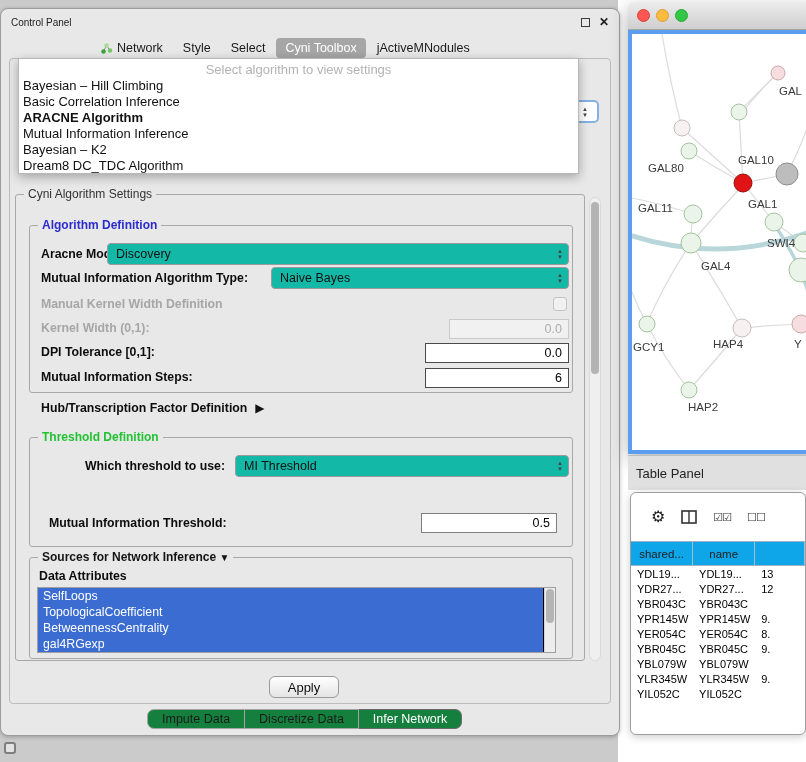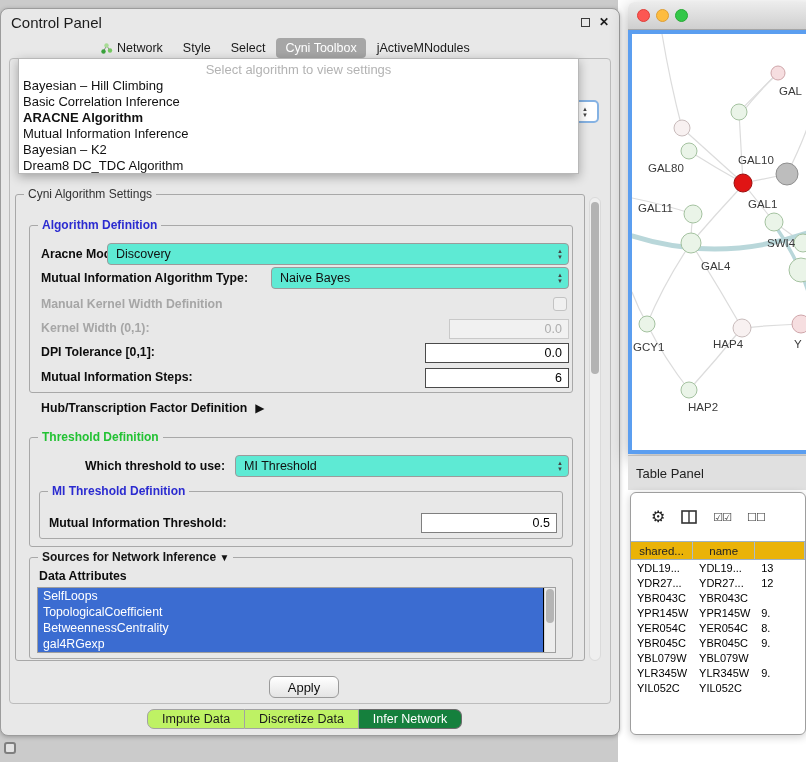--- a/index.html
+++ b/index.html
@@ -4,42 +4,42 @@
 <style>
   *{margin:0;padding:0;box-sizing:border-box}
   body{background:#cbcbcb}
   .page{position:relative;width:806px;height:762px;overflow:hidden;background:#cbcbcb;
         font-family:"Liberation Sans",sans-serif;color:#111}
   .abs{position:absolute}
 
   
   .cp{background:#e8e8e8;border:1px solid #9c9c9c;border-radius:8px;box-shadow:0 1px 4px rgba(0,0,0,.25)}
   .cp-titlebar{position:absolute;left:0;top:0;right:0;height:26px;display:flex;align-items:center;padding:0 10px}
-  .cp-title{font-size:15px;color:#1c1c1c}
+  .cp-title{font-size:10px;color:#1c1c1c}
   .cp-winbtns{margin-left:auto;display:flex;align-items:center;gap:9px}
   .restore-box{width:9px;height:9px;border:1.5px solid #3c3c3c;display:inline-block}
   .close-x{font-size:12px;font-weight:bold;color:#1c1c1c;line-height:12px}
 
   .cp-tabbar{display:flex;align-items:center;gap:2px;font-size:12.5px}
   .cp-tab{height:20px;line-height:20px;padding:0 9px;border-radius:4px;color:#1a1a1a;display:flex;align-items:center;gap:4px;white-space:nowrap}
   .cp-tab.active{background:#a6a6a6;color:#fff}
   .tab-icon{display:inline-flex}
 
   .cp-inner{border:1px solid #bcbcbc;border-radius:4px}
 
   .fs{border:1px solid #a8a8a8;border-radius:3px}
   .legend{position:absolute;top:-8px;left:8px;background:#e8e8e8;padding:0 4px;font-size:12px;color:#333;white-space:nowrap}
   .fs-blue > .legend{color:#2b2bd0;font-weight:bold}
   .fs-green > .legend{color:#22c233;font-weight:bold}
   .fs-bold > .legend{color:#141414;font-weight:bold}
 
   .flabel{position:absolute;font-size:12.3px;font-weight:bold;color:#0d0d0d;white-space:nowrap}
   .flabel.dis{color:#a6a6a6}
 
-  .combo{position:absolute;height:22px;background:#5eead4;border:1px solid #9b9b9b;border-radius:4px;
+  .combo{position:absolute;height:22px;background:#14b8a6;border:1px solid #9b9b9b;border-radius:4px;
          display:flex;align-items:center;padding-left:8px;font-size:12.5px;color:#111}
   .stepper{margin-left:auto;display:flex;flex-direction:column;align-items:center;justify-content:center;padding-right:5px}
   .stepper i{font-style:normal;font-size:6px;line-height:6px;color:#444}
 
   .tinput{position:absolute;height:20px;border:1px solid #4a4a4a;background:#fff;font-size:12.5px;
           text-align:right;padding-right:6px;font-family:"Liberation Sans",sans-serif;color:#000}
   .tinput.soft{border-color:#7f7f7f}
   .tinput.dis{border-color:#c9c9c9;background:#f1f1f1;color:#adadad}
 
   .checkbox{position:absolute;width:14px;height:14px;border:1px solid #c3c3c3;border-radius:3px;background:#f0f0f0}
@@ -54,21 +54,21 @@
 
   .scrollbar{background:#efefef;border:1px solid #dadada;border-radius:6px}
   .scroll-thumb{position:absolute;left:1px;right:1px;background:#b3b3b3;border-radius:6px}
 
   .apply-btn{position:absolute;height:22px;border:1px solid #9a9a9a;border-radius:6px;
              background:linear-gradient(#ffffff,#e4e4e4);font-size:13px;color:#111;
              display:flex;align-items:center;justify-content:center;font-family:"Liberation Sans",sans-serif}
 
   .btabs{position:absolute;display:flex;height:20px;font-size:12.5px}
   .btab{display:flex;align-items:center;justify-content:center;border:1px solid #a3a3a3;border-left:none;
-        background:#bef264;color:#1a1a1a;padding:0 14px;white-space:nowrap}
+        background:#15803d;color:#1a1a1a;padding:0 14px;white-space:nowrap}
   .btab:first-child{border-left:1px solid #a3a3a3;border-radius:7px 0 0 7px}
   .btab:last-child{border-radius:0 7px 7px 0}
   .btab.active{background:#15803d;color:#fff;border-color:#6b6b6b}
 
   .popup{position:absolute;background:#fff;border:1px solid #b8b8b8;box-shadow:0 3px 10px rgba(0,0,0,.3);z-index:30;padding-top:2px}
   .popup-placeholder{height:17px;line-height:17px;text-align:center;color:#b3b3b3;font-size:13px}
   .popup-item{height:16px;line-height:16px;padding-left:4px;font-size:13px;color:#111;white-space:nowrap}
   .popup-item.sel{font-weight:bold}
 
   .combo-frag{position:absolute;z-index:5;background:#fff;border:2px solid #85b2e3;border-radius:5px;
@@ -84,21 +84,21 @@
   .tl-green{background:#33c748;border:1px solid #27aa35}
   .net-canvas{position:absolute;left:0;top:28px;right:0;bottom:0;border:4px solid #5b9ef0;background:#fff;overflow:hidden}
 
   
   .tp-labelbar{background:#e0e0e0;border-top:1px solid #bdbdbd;border-bottom:1px solid #cicici;display:flex;align-items:center}
   .tp-label{font-size:13px;color:#222;padding-left:8px}
   .table-win{background:#fff;border:1px solid #9e9e9e;border-radius:6px;overflow:hidden;box-shadow:0 2px 8px rgba(0,0,0,.2)}
   .t-toolbar{height:48px;display:flex;align-items:center;gap:16px;padding-left:20px}
   .gear{font-size:16px;color:#222;line-height:16px}
   .cb-pair{font-size:11px;letter-spacing:-1px;color:#333}
-  .t-header{display:flex;height:19px;background:#eab308;border-top:1px solid #9fb2c4;border-bottom:1px solid #9fb2c4}
+  .t-header{display:flex;height:25px;background:#0ea5e9;border-top:1px solid #9fb2c4;border-bottom:1px solid #9fb2c4}
   .th{display:flex;align-items:center;justify-content:center;font-size:11.5px;color:#222;
       border-right:1px solid #a9bccd;white-space:nowrap;overflow:hidden}
   .tr{display:flex;height:15px;align-items:center}
   .td{font-size:11px;color:#000;padding-left:6px;white-space:nowrap;overflow:hidden}
 
   .mini-icon{position:absolute;width:12px;height:12px;border:2px solid #7f7f7f;border-radius:3px;background:#e3e3e3}
 </style>
 </head>
 <body>
 
@@ -193,23 +193,20 @@
 
     <span class="flabel" style="left:84px;top:450px;">Which threshold to use:</span>
     <div class="combo" style="left:234px;top:446px;width:334px;">
       <span>MI Threshold</span>
       <span class="stepper">
           <i>▲</i>
           <i>▼</i>
         </span>
     </div>
 
-    <div class="abs fs fs-blue" style="left:38px;top:482px;width:524px;height:48px;">
-      <span class="legend">MI Threshold Definition</span>
-    </div>
     <span class="flabel" style="left:48px;top:507px;">Mutual Information Threshold:</span>
     <input class="tinput soft" style="left: 420px; top: 504px; width: 136px;" value="0.5">
 
     <div class="abs fs fs-bold" style="left:28px;top:548px;width:544px;height:102px;">
       <span class="legend">
         <span>Sources for Network Inference</span>
         <span class="tri" style="font-size:10px;"> ▼</span>
       </span>
     </div>
     <span class="flabel" style="left:38px;top:560px;">Data Attributes</span>

